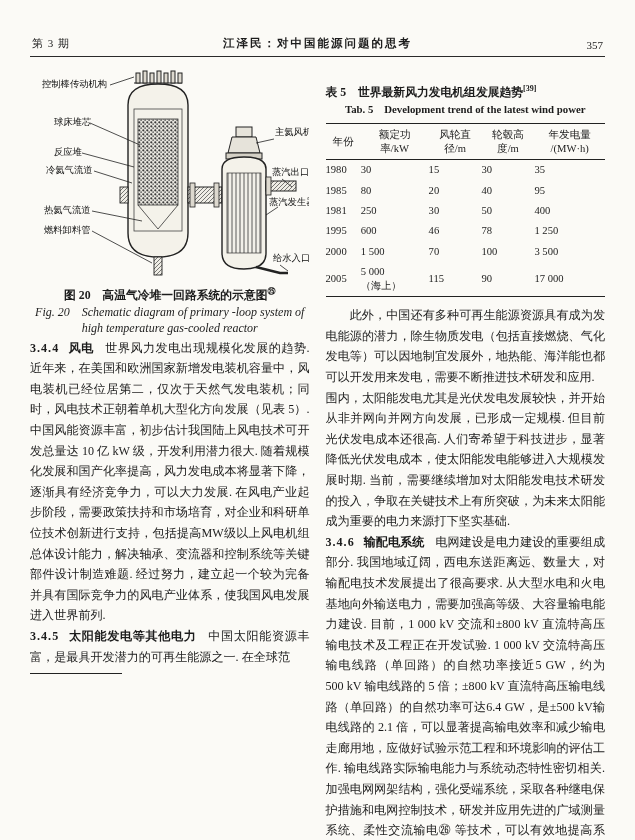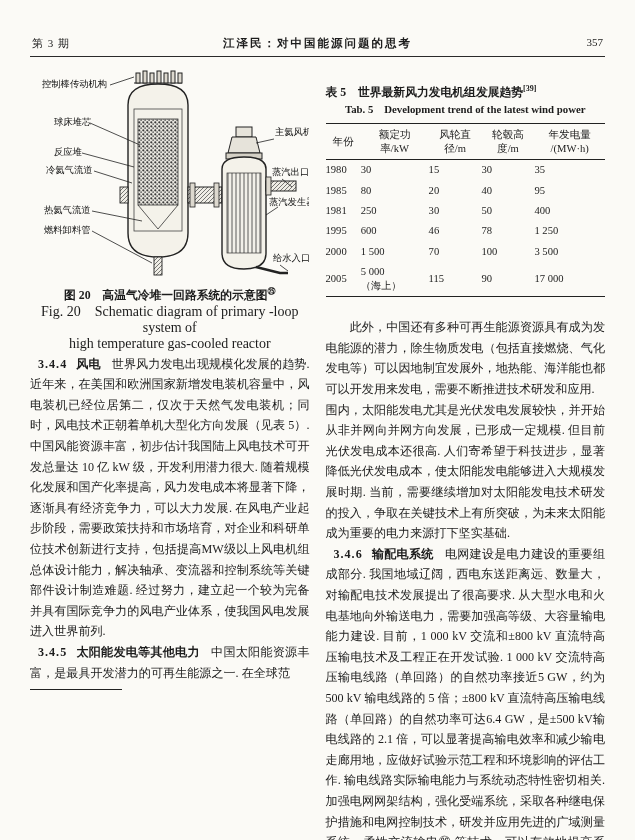--- a/index.html
+++ b/index.html
@@ -8,45 +8,45 @@
     width:635px; height:840px;
     background:#fbfaf6;
     color:#1c1c1c;
     font-family:"Liberation Serif","DejaVu Serif",serif;
     overflow:hidden;
     position:relative;
   }
   .page { padding:30px 30px 0 30px; }
 
   
-  .hdr { display:flex; align-items:flex-start; font-size:11px; padding:6px 2px 5px 2px; }
+  .hdr { display:flex; align-items:flex-end; font-size:11px; padding:6px 2px 5px 2px; }
   .hdr .issue { width:120px; letter-spacing:1px; }
   .hdr .title { flex:1; text-align:center; font-weight:bold; letter-spacing:2px; font-size:11.5px; }
   .hdr .pageno { width:120px; text-align:right; }
   .hdr-rule { border-top:1.6px solid #2a2a2a; margin-bottom:8px; }
 
   
   .cols { display:flex; gap:16px; }
   .col { width:279.5px; font-size:12.1px; line-height:20.6px; text-align:justify; }
 
   p.just { text-align:justify; }
   .indent { text-indent:2em; }
-  b.secnum { letter-spacing:1px; margin-right:6px;margin-left:8px; }
+  b.secnum { letter-spacing:1px; margin-right:6px; }
   b.sectitle { margin-right:8px; }
 
   
   .figure { margin:4px 0 2px 0; }
   .figcap-zh { text-align:center; font-weight:bold; font-size:11.8px; line-height:18px; margin-top:2px; }
-  .figcap-en { text-align:center; font-size:14px; line-height:16px; }
+  .figcap-en { text-align:center; font-size:12px; line-height:16px;font-style:italic; }
   sup { font-size:8px; vertical-align:super; line-height:0; }
 
   
   .tblcap-zh { text-align:left; font-weight:bold; font-size:11.8px; line-height:18px; margin-top:18px; }
   .tblcap-en { text-align:center; font-weight:bold; font-size:10.8px; line-height:16px; }
-  table.datatbl { width:100%; border-collapse:collapse; margin-top:6px; margin-bottom:20px;
+  table.datatbl { width:100%; border-collapse:collapse; margin-top:6px; margin-bottom:8px;
     font-size:10.6px; border-top:1.5px solid #222; border-bottom:1.5px solid #222; }
   table.datatbl th { font-weight:normal; padding:4px 0 3px 0; vertical-align:middle;
     border-bottom:1px solid #222; text-align:center; line-height:14px; }
   table.datatbl th span { display:block; }
   table.datatbl td { padding:3.2px 0; line-height:14px; }
   td .subnote { display:block; font-size:10.2px; }
 
   
   .footnote { font-size:10.4px; line-height:16.5px; margin-top:6px; }
   .fn-rule { width:92px; border-top:1.2px solid #222; margin-bottom:5px; }

